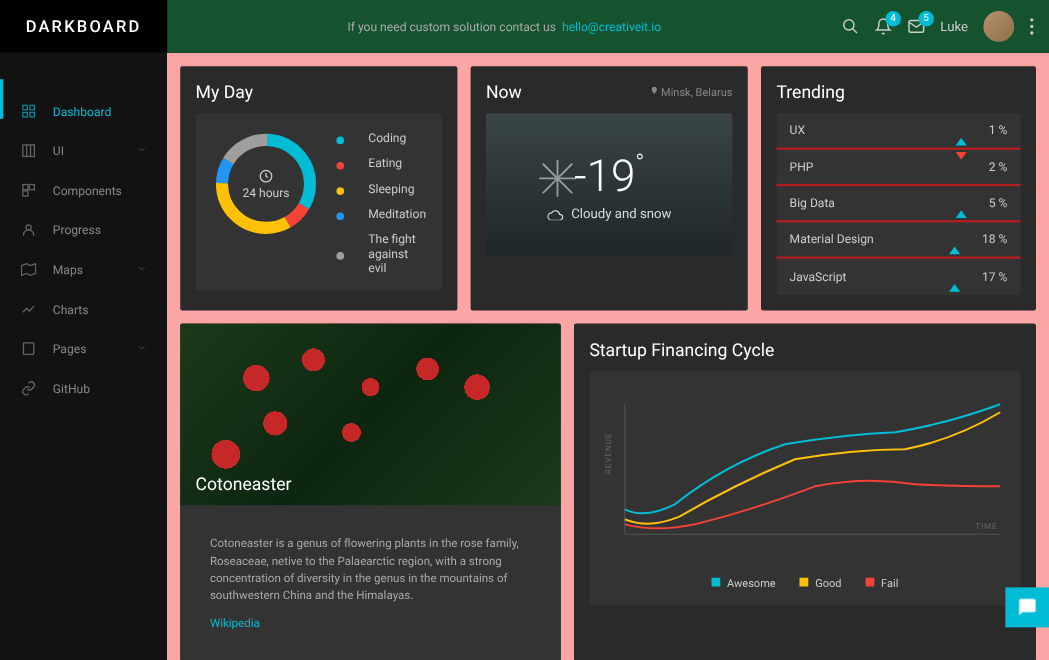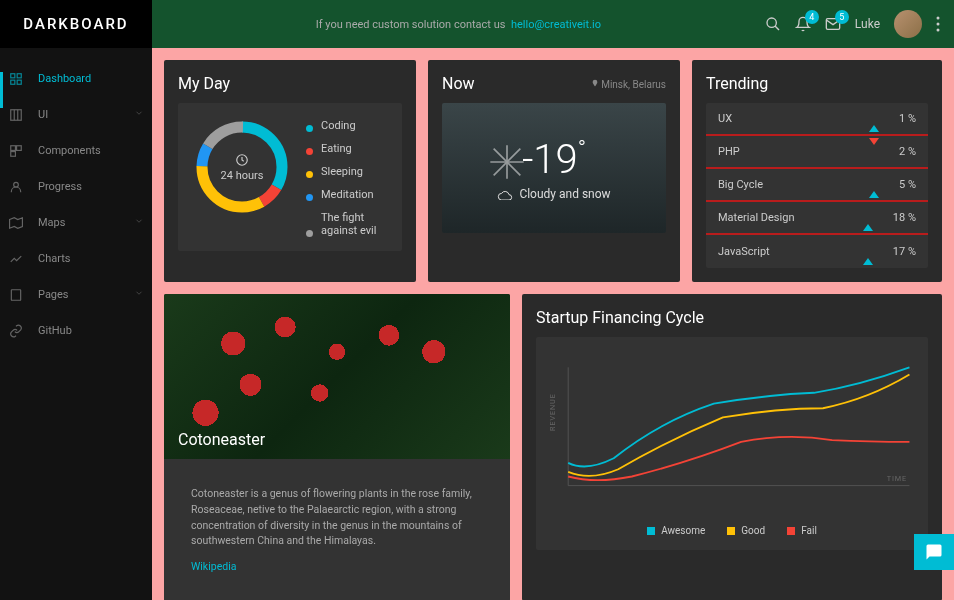--- a/index.html
+++ b/index.html
@@ -8,36 +8,36 @@
 .logo{width:152px;height:48px;background:#000;display:flex;align-items:center;justify-content:center;color:#fff;font-weight:500;letter-spacing:2px;font-size:15px}
 .custom-msg{flex:1;text-align:center;font-size:11px;color:#aaa}
 .custom-msg a{color:#00bcd4;text-decoration:none}
 .topbar-right{display:flex;align-items:center;gap:14px;padding-right:14px}
 .icon-btn{position:relative;color:#ccc;display:flex;align-items:center;cursor:pointer}
 .badge{position:absolute;top:-6px;right:-8px;background:#00bcd4;color:#fff;font-size:9px;min-width:14px;height:14px;border-radius:7px;display:flex;align-items:center;justify-content:center;padding:0 3px}
 .user-name{font-size:12px;color:#ccc}
 .avatar{width:28px;height:28px;border-radius:50%;background:linear-gradient(135deg,#b8916f,#8b6f47)}
 .layout{display:flex;height:552px}
 .sidebar{width:152px;background:#121212;padding-top:24px}
-.nav-item{display:flex;align-items:flex-start;height:36px;padding:0 8px;font-size:11px;color:#888;cursor:pointer;position:relative}
+.nav-item{display:flex;align-items:flex-end;height:36px;padding:0 18px;font-size:11px;color:#888;cursor:pointer;position:relative}
 .nav-item.active{color:#00bcd4}
 .nav-item.active::before{content:"";position:absolute;left:0;top:0;bottom:0;width:3px;background:#00bcd4}
 .nav-ico{width:16px;margin-right:14px;opacity:.7;display:flex;align-items:center;justify-content:center}
 .nav-arrow{margin-left:auto;opacity:.5}
 .main{flex:1;padding:12px;overflow-y:auto;background:#fca5a5}
 .row{display:flex;gap:12px;margin-bottom:12px}
 .card{background:#2a2a2a;border-radius:2px;padding:14px}
 .card-title{font-size:16px;color:#fff;margin-bottom:10px;font-weight:400}
 .myday{width:252px}
 .myday-body{background:#333;padding:14px;display:flex;gap:14px;border-radius:2px}
 .donut-wrap{position:relative;width:100px;height:100px;flex-shrink:0}
 .donut-center{position:absolute;inset:0;display:flex;flex-direction:column;align-items:center;justify-content:center;font-size:11px;color:#ccc}
 .donut-center svg{margin-bottom:2px}
 .legend{display:flex;flex-direction:column;gap:10px;font-size:11px;color:#ccc;padding-top:2px}
-.legend-item{display:flex;align-items:flex-end;gap:8px}
+.legend-item{display:flex;align-items:center;gap:22px}
 .dot{width:7px;height:7px;border-radius:50%;margin-top:4px;flex-shrink:0}
 .now{width:252px;padding-bottom:0}
 .now-head{display:flex;justify-content:space-between;align-items:center;margin-bottom:10px}
 .loc{font-size:10px;color:#888}
 .weather{height:130px;background:linear-gradient(180deg,#3a4548,#1e2628);border-radius:2px;position:relative;overflow:hidden;display:flex;flex-direction:column;align-items:center;justify-content:center}
 .snowflake{position:absolute;left:20%;top:30%;opacity:.5}
 .temp{font-size:40px;color:#fff;font-weight:300}
 .deg{font-size:22px;vertical-align:top}
 .cond{font-size:12px;color:#ddd;margin-top:4px;display:flex;align-items:center;gap:6px}
 .trending{flex:1}
@@ -51,21 +51,21 @@
 .coton{width:346px;padding:0;overflow:hidden}
 .coton-img{height:165px;background:radial-gradient(circle at 20% 30%,#c62828 0%,#c62828 4%,transparent 4%),radial-gradient(circle at 35% 20%,#c62828 0%,#c62828 4%,transparent 4%),radial-gradient(circle at 50% 35%,#c62828 0%,#c62828 4%,transparent 4%),radial-gradient(circle at 65% 25%,#c62828 0%,#c62828 4%,transparent 4%),radial-gradient(circle at 78% 35%,#c62828 0%,#c62828 4%,transparent 4%),radial-gradient(circle at 25% 55%,#c62828 0%,#c62828 4%,transparent 4%),radial-gradient(circle at 45% 60%,#c62828 0%,#c62828 4%,transparent 4%),radial-gradient(circle at 12% 72%,#c62828 0%,#c62828 4%,transparent 4%),linear-gradient(135deg,#1a3a1a,#0d2610,#1a3a1a);position:relative}
 .coton-title{position:absolute;bottom:10px;left:14px;color:#fff;font-size:16px}
 .coton-body{background:#333;padding:27px}
 .coton-desc{font-size:10.5px;color:#aaa;line-height:1.5;margin-bottom:6px}
 .coton-link{color:#00bcd4;font-size:10.5px;text-decoration:none}
 .startup{flex:1}
 .chart-area{background:#333;padding:14px;border-radius:2px}
 .axis-label{font-size:8px;fill:#666;letter-spacing:1px}
 .legend2{display:flex;justify-content:center;gap:22px;font-size:10px;color:#ccc;margin-top:10px}
-.legend2 .item{display:flex;align-items:center;gap:6px}
+.legend2 .item{display:flex;align-items:flex-start;gap:6px}
 .sq{width:8px;height:8px}
 .table-head{display:flex;align-items:center;padding:10px 14px;background:#2a2a2a;font-size:11px;color:#aaa}
 .cb{width:14px;height:14px;border:1.5px solid #666;border-radius:2px;margin-right:16px}
 .th{flex:1}
 .chat-fab{position:fixed;right:0;bottom:30px;width:40px;height:36px;background:#00bcd4;display:flex;align-items:center;justify-content:center;cursor:pointer}
 </style>
 </head>
 <body>
 
 <div class="topbar">
@@ -274,21 +274,21 @@
               <span class="trend-name">UX</span>
               <span class="trend-arrow"><span class="tri-up"></span></span>
               <span>1 %</span>
             </div>
             <div class="trend-row">
               <span class="trend-name">PHP</span>
               <span class="trend-arrow"><span class="tri-down"></span></span>
               <span>2 %</span>
             </div>
             <div class="trend-row">
-              <span class="trend-name">Big Cycle</span>
+              <span class="trend-name">Big Data</span>
               <span class="trend-arrow"><span class="tri-up"></span></span>
               <span>5 %</span>
             </div>
             <div class="trend-row">
               <span class="trend-name">Material Design</span>
               <span class="trend-arrow"><span class="tri-up"></span></span>
               <span>18 %</span>
             </div>
             <div class="trend-row">
               <span class="trend-name">JavaScript</span>

